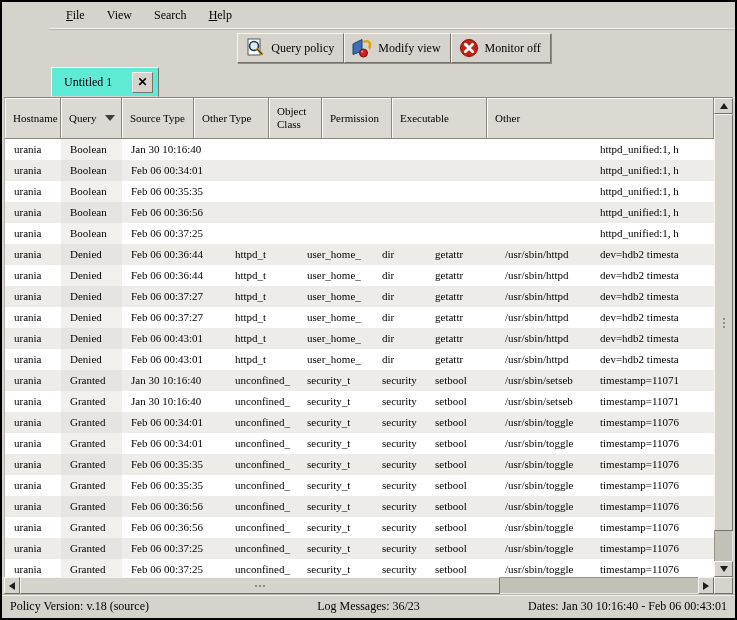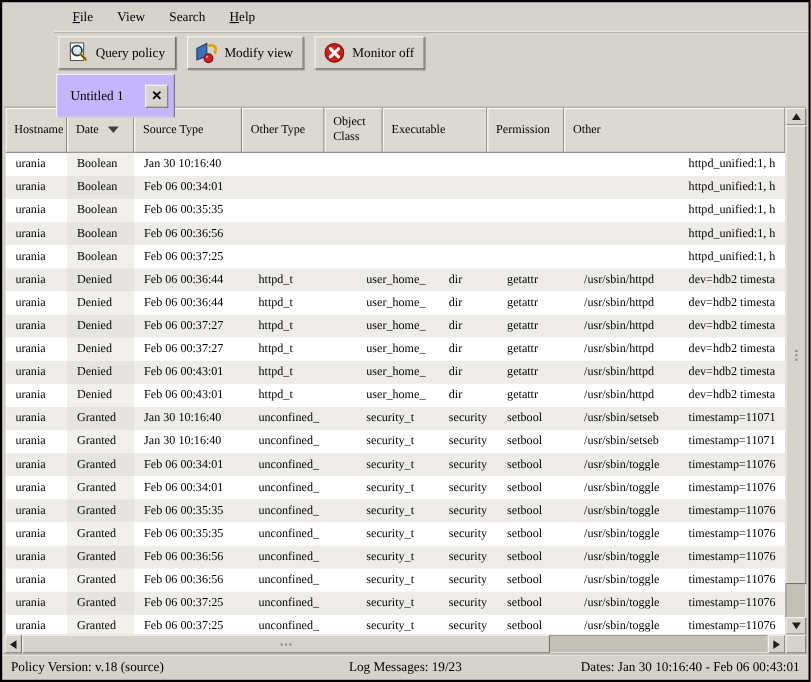--- a/index.html
+++ b/index.html
@@ -10,34 +10,34 @@
     font-family:Liberation Serif, serif; color:#000;
     overflow:hidden;
     padding-left:47px;
   }
   
   .menubar { height:26px; display:flex; align-items:center; padding-left:6px; }
   .menu-item { padding:3px 11px; font-size:12px; cursor:default; }
   .menu-item u { text-decoration:underline; }
   .menubar-sep { height:2px; border-top:1px solid #f3f1ed; border-bottom:1px solid #b7b4ad; }
   
-  .toolbar { height:36px; display:flex; align-items:center; padding-left:4px; gap:10px; }
+  .toolbar { height:36px; display:flex; align-items:center; padding-left:4px; gap:0;justify-content:center; }
   .tbtn {
     height:30px; display:flex; align-items:center; gap:5px; padding:0 9px 0 6px;
     background:#d6d3cd; font-size:12px;
     border:1px solid; border-color:#f6f5f2 #75726b #75726b #f6f5f2;
     box-shadow:1px 1px 0 #8f8c85;
   }
   .tbtn svg { display:block; }
   
   .tabbar { height:31px; position:relative; padding-left:2px; }
   .tabbar::after { content:""; position:absolute; left:0; right:0; bottom:0; height:1px; background:#eceae6; }
   .tab {
-    position:relative; z-index:2; width:108px; height:40px; margin-top:1px;
-    background:#c4b5fd; display:flex; align-items:center; justify-content:space-between;
+    position:relative; z-index:2; width:108px; height:30px; margin-top:1px;
+    background:#5eead4; display:flex; align-items:center; justify-content:space-between;
     padding:0 5px 0 12px; font-size:12px;
     border:1px solid; border-color:#f6f5f2 #75726b #d6d3cd #f6f5f2;
   }
   .tab-close {
     width:21px; height:21px; display:flex; align-items:center; justify-content:center;
     background:#d6d3cd; font-size:12px; font-weight:bold;
     border:1px solid; border-color:#f6f5f2 #75726b #75726b #f6f5f2;
   }
   
   .table-area { position:absolute; left:2px; top:95px; width:729px; height:497px;
@@ -52,21 +52,21 @@
     box-shadow:inset 1px 1px 0 #fbfaf8; overflow:hidden; flex-shrink:0;
   }
   .sort-arrow { width:0; height:0; border-left:5px solid transparent;
     border-right:5px solid transparent; border-top:6px solid #403e3a; margin-left:8px; flex-shrink:0; }
   .row { display:flex; height:21px; background:#fff; }
   .row.odd { background:#eeece9; }
   .cell { font-size:11px; line-height:21px; padding-left:9px; white-space:nowrap;
     overflow:hidden; flex-shrink:0; }
   .row.even .cell.sorted { background:#f2f0ed; }
   .row.odd  .cell.sorted { background:#e6e4e0; }
-  .c0{width:56px}.c1{width:61px}.c2{width:104px}.c3{width:98px}.c4{width:75px}
+  .c0{width:56px}.c1{width:61px}.c2{width:104px}.c3{width:72px}.c4{width:75px}
   .c5{width:53px}.c6{width:70px}.c7{width:95px}.c8{flex:1 1 auto; min-width:0;align-items:center;}
   
   .vscroll { position:absolute; right:0; top:0; width:19px; bottom:17px;
     background:#c3c0b8; box-shadow:inset 1px 1px 0 #96938b, inset -1px 0 0 #e9e7e2; }
   .hscroll { position:absolute; left:0; bottom:0; right:19px; height:17px;
     background:#c3c0b8; box-shadow:inset 1px 1px 0 #96938b, inset 0 -1px 0 #e9e7e2; }
   .sb-btn { position:absolute; background:#d6d3cd;
     border:1px solid; border-color:#f6f5f2 #75726b #75726b #f6f5f2;
     display:flex; align-items:center; justify-content:center; }
   .sb-btn .tri-up { width:0;height:0;border-left:4px solid transparent;border-right:4px solid transparent;border-bottom:6px solid #1d1d1b; }
@@ -153,37 +153,37 @@
     </div>
   </div>
 
   <div class="table-area">
     <div class="grid">
       <div class="hrow">
           <div class="hcell c0">
             <span>Hostname</span>
           </div>
           <div class="hcell c1">
-            <span>Date</span>
+            <span>Query</span>
             <span class="sort-arrow"></span>
           </div>
           <div class="hcell c3">
             <span>Source Type</span>
           </div>
           <div class="hcell c4">
             <span>Other Type</span>
           </div>
           <div class="hcell c5">
             <span>Object Class</span>
           </div>
+          <div class="hcell c6">
+            <span>Permission</span>
+          </div>
           <div class="hcell c7">
             <span>Executable</span>
-          </div>
-          <div class="hcell c6">
-            <span>Permission</span>
           </div>
           <div class="hcell c8">
             <span>Other</span>
           </div>
         </div>
       <div class="rows">
           <div class="row even">
             <div class="cell c0">urania</div>
             <div class="cell c1 sorted">Boolean</div>
             <div class="cell c2">Jan 30 10:16:40</div>
@@ -438,18 +438,18 @@
         </div>
       <div class="sb-btn h-right">
           <span class="tri-right"></span>
         </div>
     </div>
 
     <div class="sb-corner"></div>
   </div>
 
   <div class="statusbar">
-    <span class="status-center">Log Messages: 19/23</span>
+    <span class="status-center">Log Messages: 36/23</span>
     <span class="status-left">Policy Version: v.18 (source)</span>
     <span class="status-right">Dates: Jan 30 10:16:40 - Feb 06 00:43:01</span>
   </div>
 
 </div>
 
 </body></html>

